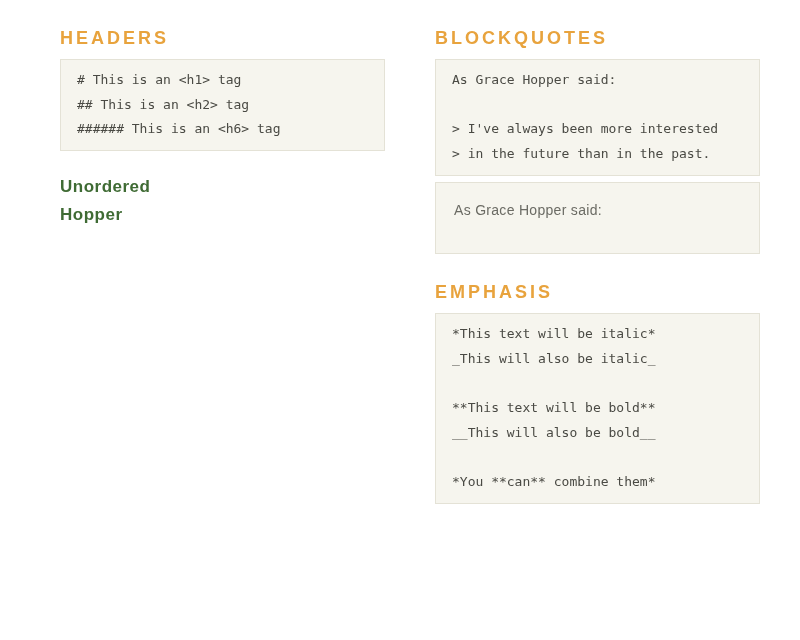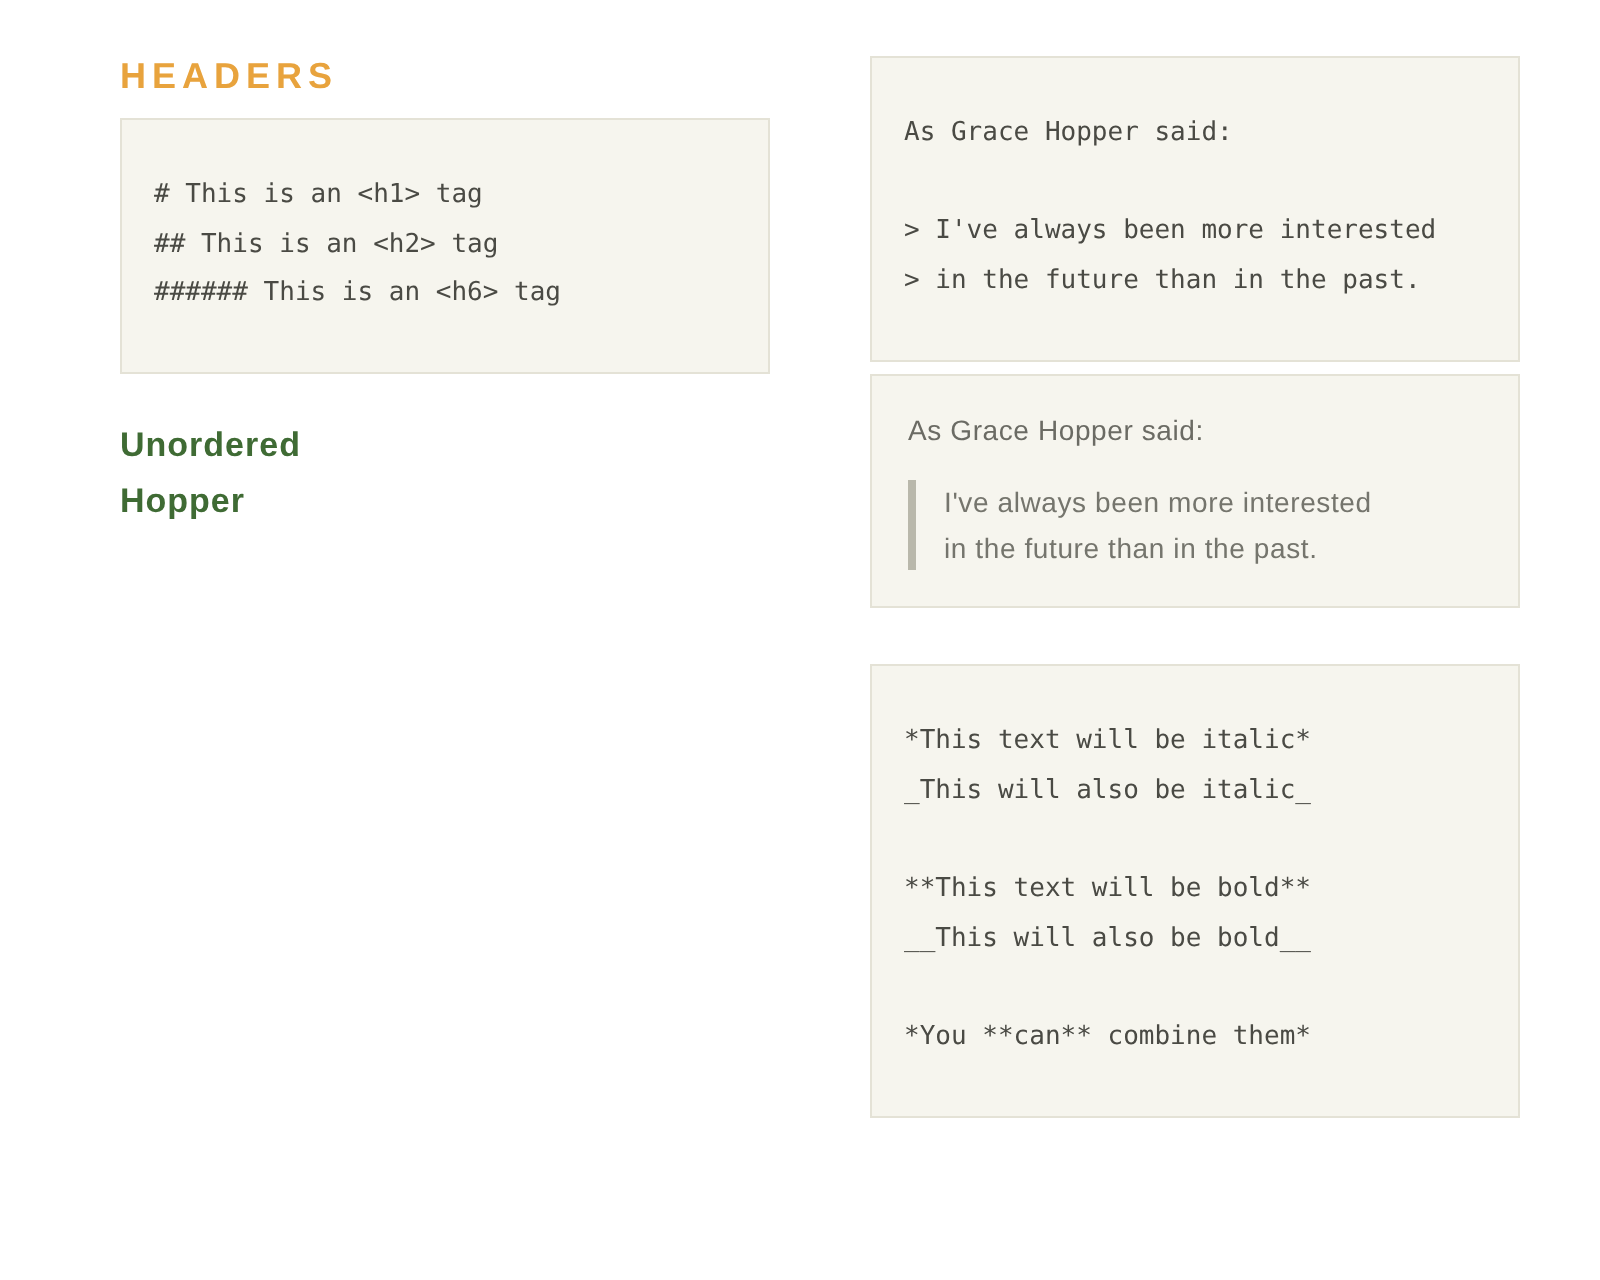--- a/index.html
+++ b/index.html
@@ -23,21 +23,21 @@
   .sub-title {
     color: #3f6b34;
     font-size: 17px;
     font-weight: 700;
     margin: 6px 0 8px 0;
     letter-spacing: 0.5px;
   }
   .code-block {
     background: #f6f5ee;
     border: 1px solid #e4e2d6;
-    padding: 26px 16px;
+    padding: 8px 16px;
     font-family: "Menlo", "Consolas", monospace;
     font-size: 13px;
     color: #4a4a44;
     line-height: 1.9;
     white-space: pre;
     margin-bottom: 18px;
   }
   .rendered-block {
     background: #f6f5ee;
     border: 1px solid #e4e2d6;
@@ -73,35 +73,33 @@
     <div class="sub-title">Unordered</div>
 
     <div class="sub-title">Hopper</div>
   </div>
 
 </div>
 
 <div class="col col-right">
 
   <div>
+    <div class="section-title">BLOCKQUOTES</div>
     <div class="code-block" style="margin-bottom:6px;">As Grace Hopper said:
 
 &gt; I've always been more interested
 &gt; in the future than in the past.</div>
 
     <div class="rendered-block">
       <div class="intro">As Grace Hopper said:</div>
-      <div class="quote">
-        <div>I've always been more interested</div>
-        <div>in the future than in the past.</div>
-      </div>
     </div>
   </div>
 
   <div>
+    <div class="section-title">EMPHASIS</div>
     <div class="code-block">*This text will be italic*
 _This will also be italic_
 
 **This text will be bold**
 __This will also be bold__
 
 *You **can** combine them*</div>
   </div>
 
 </div>

